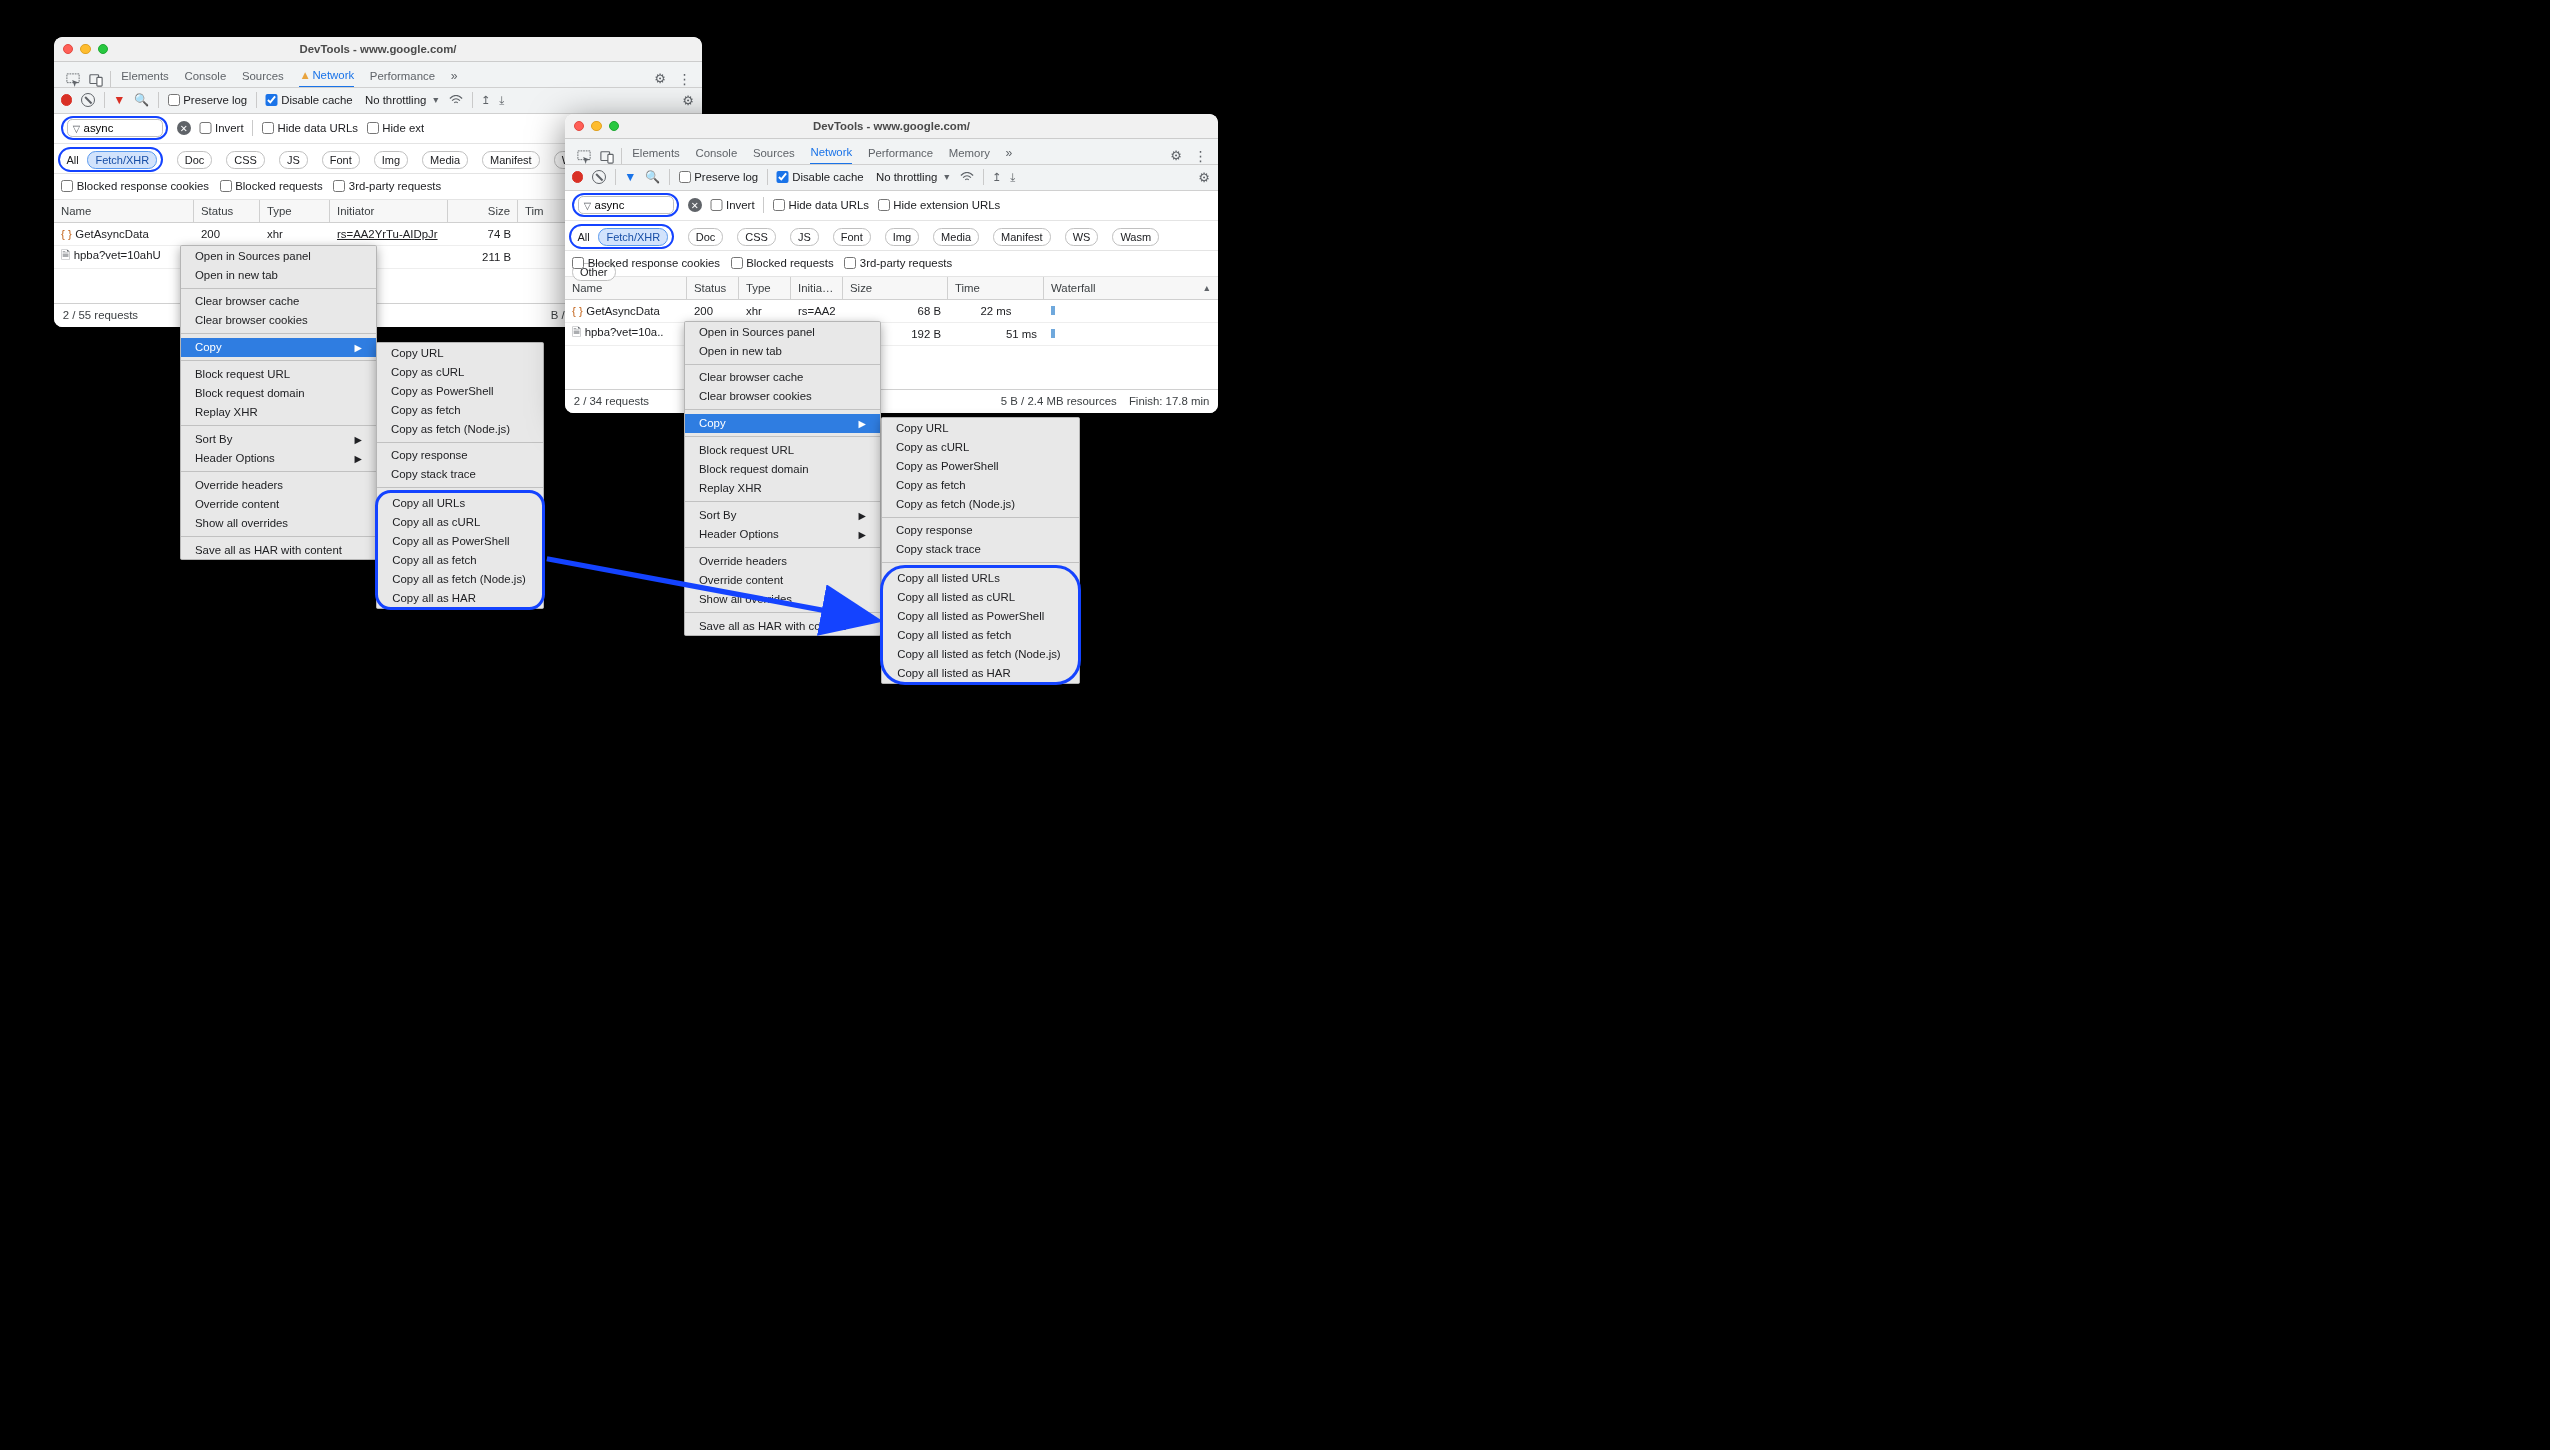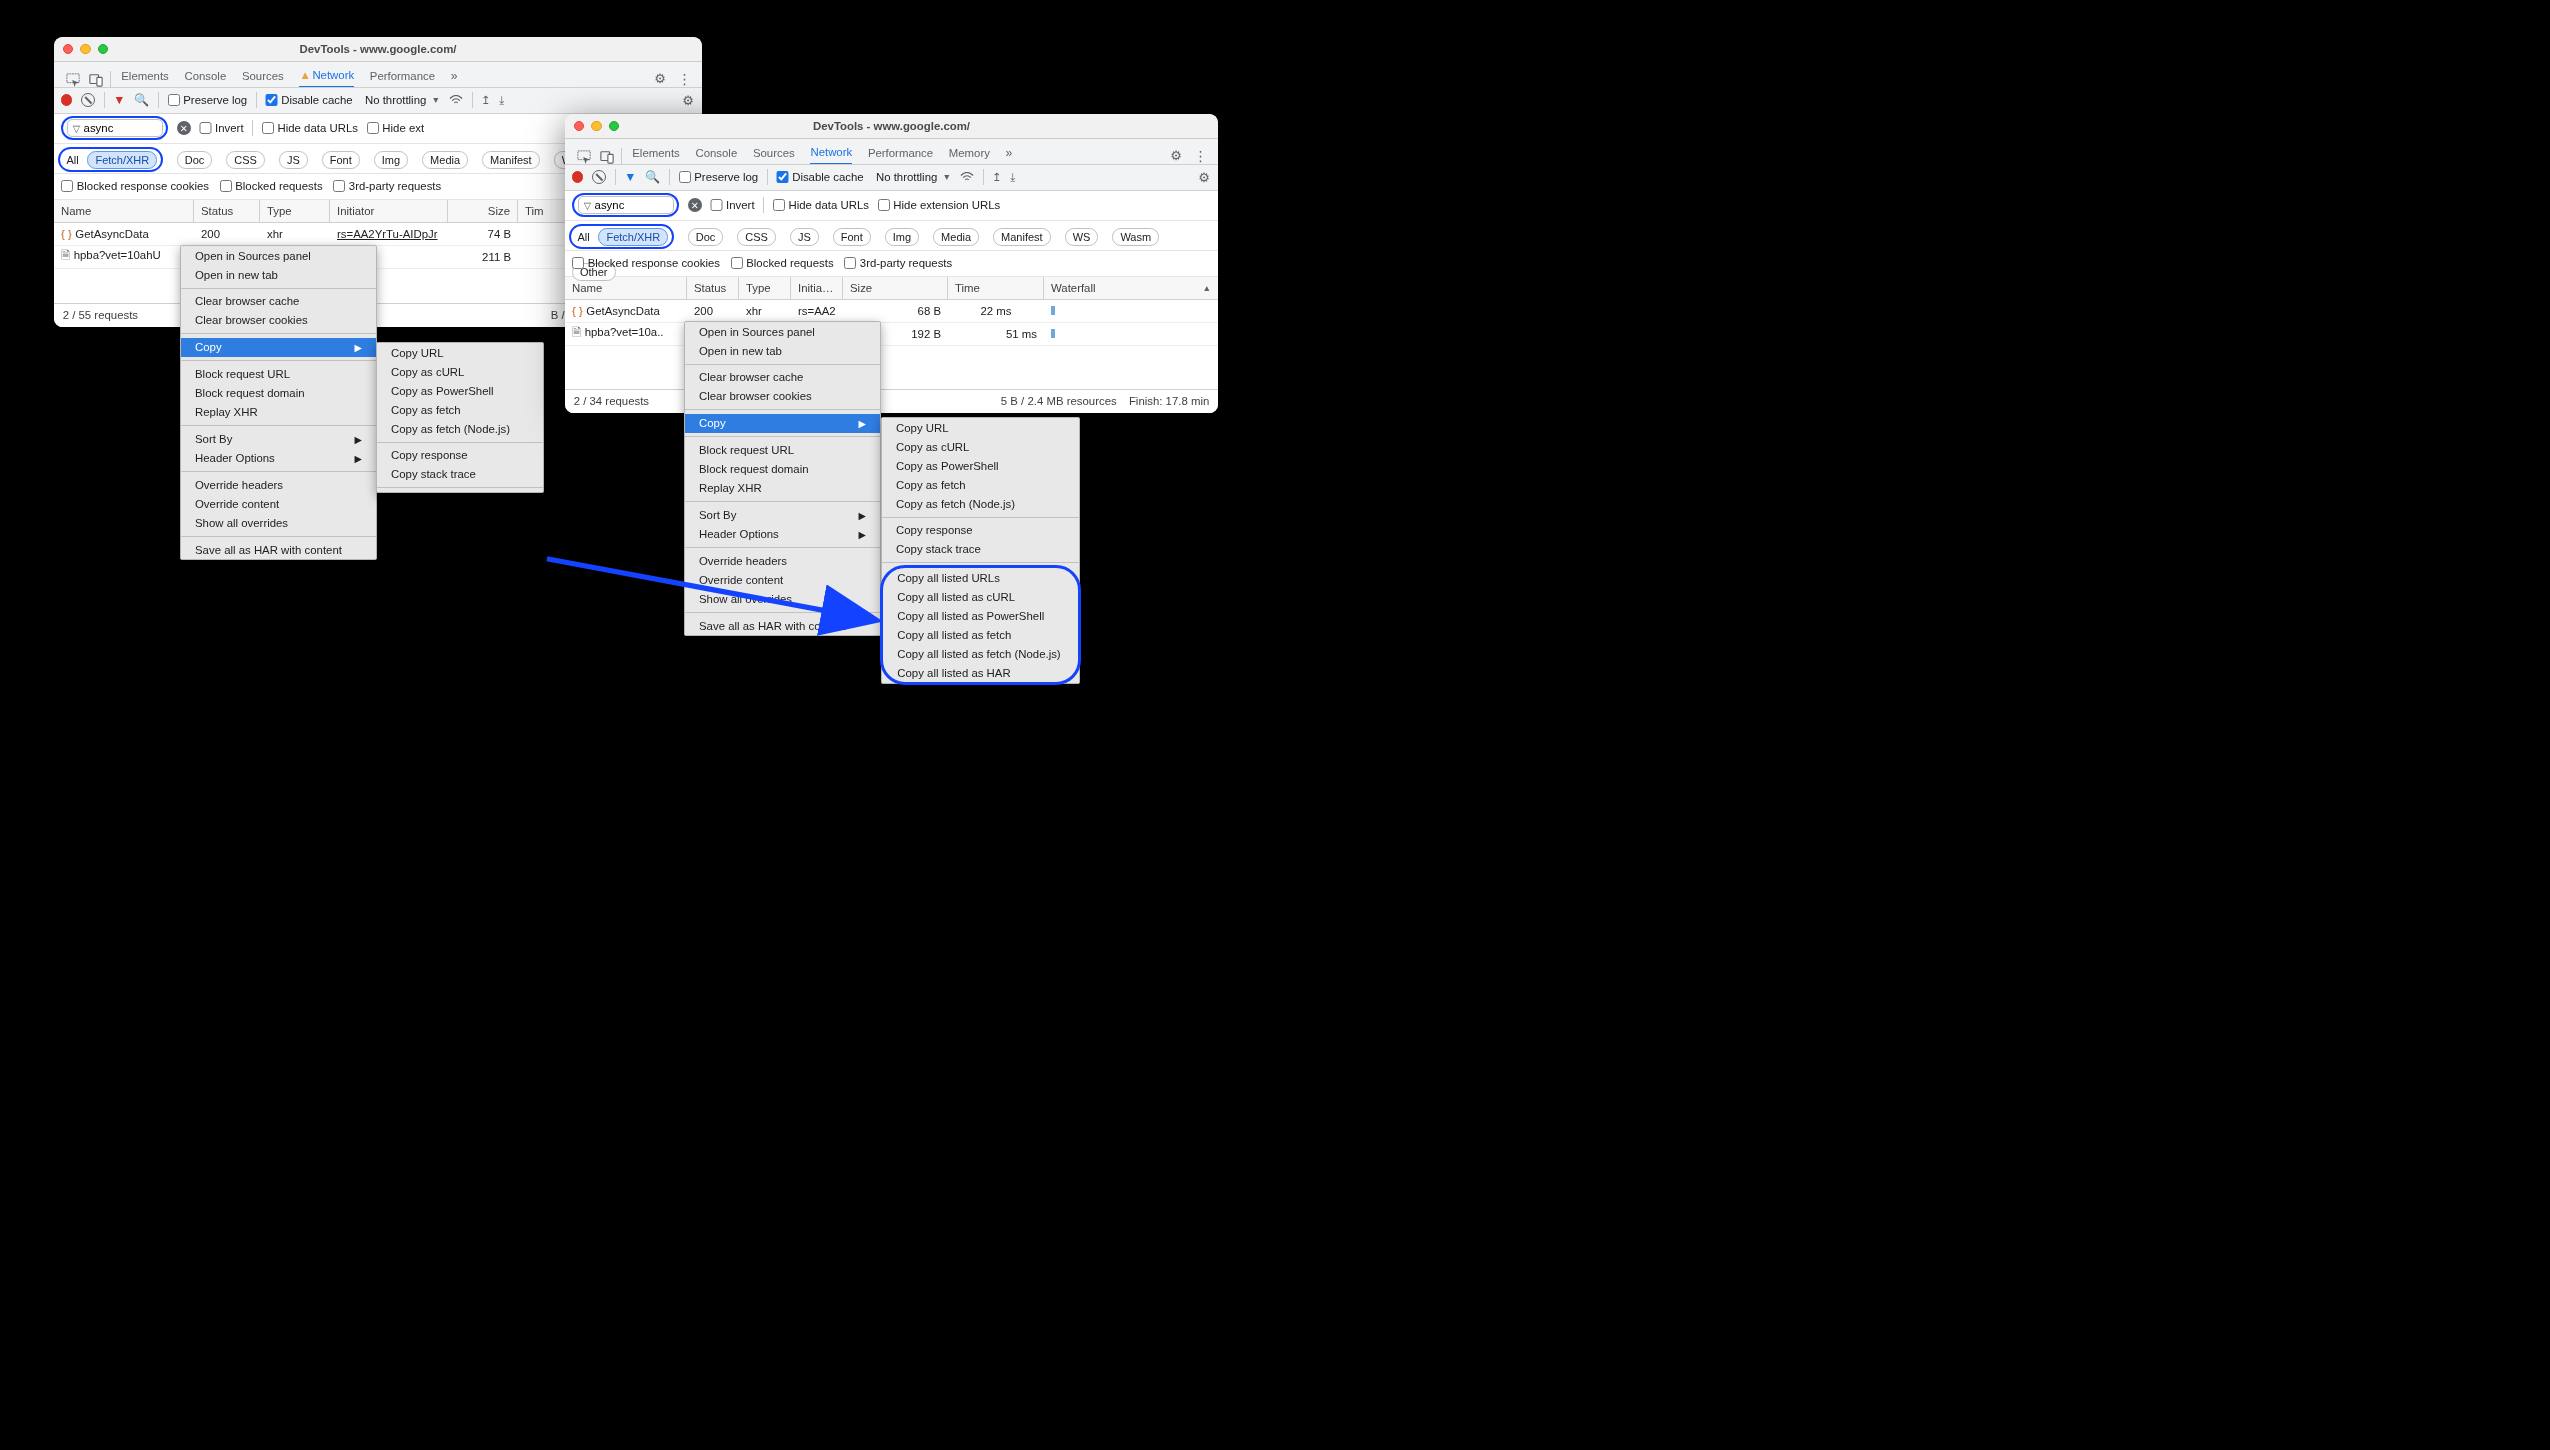--- a/index.html
+++ b/index.html
@@ -261,20 +261,28 @@
 <div class="ctx-menu" style="left:376px; top:342px; width:168px;">
   <div class="ctx-item">Copy URL</div>
   <div class="ctx-item">Copy as cURL</div>
   <div class="ctx-item">Copy as PowerShell</div>
   <div class="ctx-item">Copy as fetch</div>
   <div class="ctx-item">Copy as fetch (Node.js)</div>
   <div class="ctx-sep"></div>
   <div class="ctx-item">Copy response</div>
   <div class="ctx-item">Copy stack trace</div>
   <div class="ctx-sep"></div>
+  <div class="highlight-box" style="margin:-1.7px; border-width:3.5px;">
+    <div class="ctx-item">Copy all URLs</div>
+    <div class="ctx-item">Copy all as cURL</div>
+    <div class="ctx-item">Copy all as PowerShell</div>
+    <div class="ctx-item">Copy all as fetch</div>
+    <div class="ctx-item">Copy all as fetch (Node.js)</div>
+    <div class="ctx-item">Copy all as HAR</div>
+  </div>
 </div>
 
 <div class="window" style="left:565px; top:114px; width:653px; height:299px;">
   <div class="titlebar">
     <div class="traffic">
       <div class="dot red"></div>
       <div class="dot yellow"></div>
       <div class="dot green"></div>
     </div>
     <div class="titlebar-title">DevTools - www.google.com/</div>

